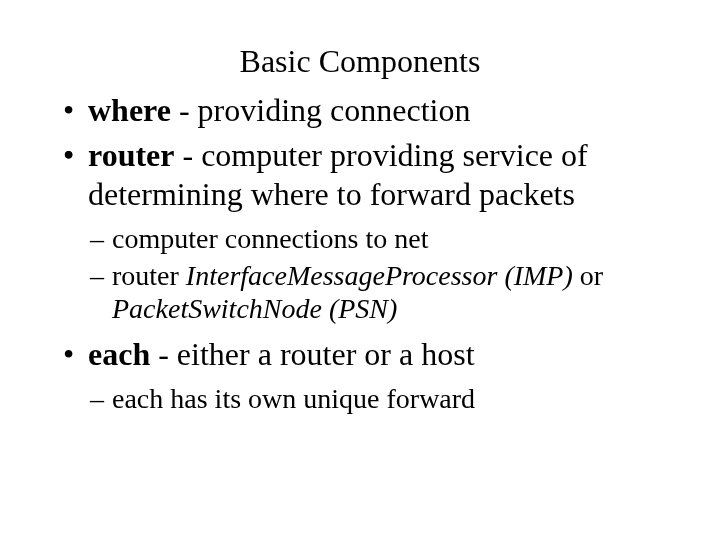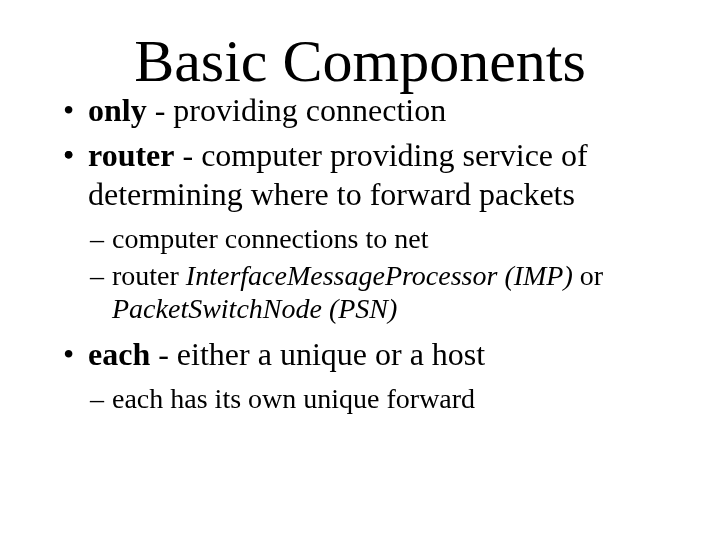--- a/index.html
+++ b/index.html
@@ -14,21 +14,21 @@
     background: #ffffff;
     color: #000000;
     font-family: "Liberation Serif", "DejaVu Serif", serif;
     overflow: hidden;
   }
   #slide-title {
     margin: 0;
     padding-top: 38px;
     width: 720px;
     text-align: center;
-    font-size: 60px;
+    font-size: 32px;
     line-height: 46px;
     font-weight: normal;
     color: #000000;
   }
   #content {
     position: absolute;
     left: 0;
     top: 91px;
     right: 0;
   }
@@ -62,21 +62,21 @@
   .seg-bold { font-weight: bold; }
   .seg-italic { font-style: italic; }
   .seg-normal { font-weight: normal; font-style: normal; }
 </style>
 </head>
 <body>
 
 <div id="slide">
   <h1 id="slide-title">Basic Components</h1>
   <div id="content">
-      <div class="item l1"><span class="marker">•</span><span><span class="seg-bold">only</span><span class="seg-normal"> - providing connection</span></span></div>
+      <div class="item l1"><span class="marker">•</span><span><span class="seg-bold">where</span><span class="seg-normal"> - providing connection</span></span></div>
       <div class="item l1"><span class="marker">•</span></div>
       <div class="item l1"><span class="marker">•</span><span><span class="seg-bold">router</span><span class="seg-normal"> - computer providing service of determining where to forward packets</span></span></div>
       <div class="item l2"><span class="marker">–</span><span><span class="seg-normal">computer connections to net</span></span></div>
       <div class="item l2"><span class="marker">–</span><span><span class="seg-normal">router </span><span class="seg-italic">InterfaceMessageProcessor (IMP)</span><span class="seg-normal"> or </span><span class="seg-italic">PacketSwitchNode (PSN)</span></span></div>
-      <div class="item l1"><span class="marker">•</span><span><span class="seg-bold">each</span><span class="seg-normal"> - either a unique or a host</span></span></div>
+      <div class="item l1"><span class="marker">•</span><span><span class="seg-bold">each</span><span class="seg-normal"> - either a router or a host</span></span></div>
       <div class="item l2"><span class="marker">–</span><span><span class="seg-normal">each has its own unique forward</span></span></div>
     </div>
 </div>
 
 </body></html>

